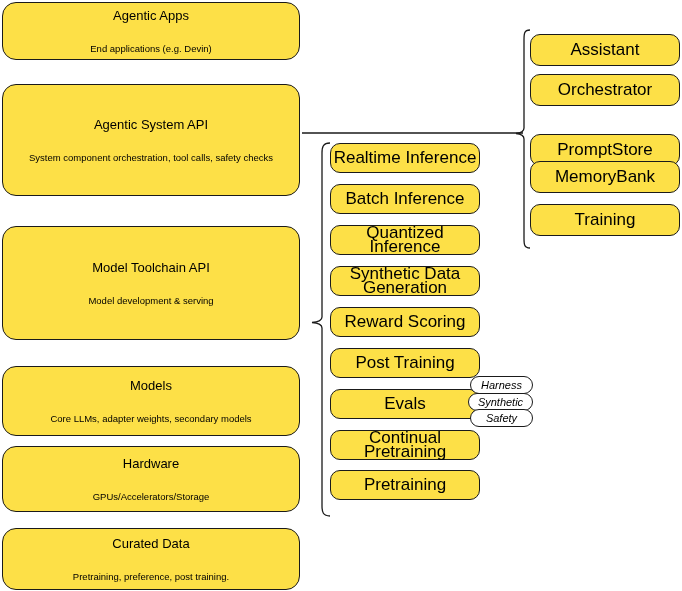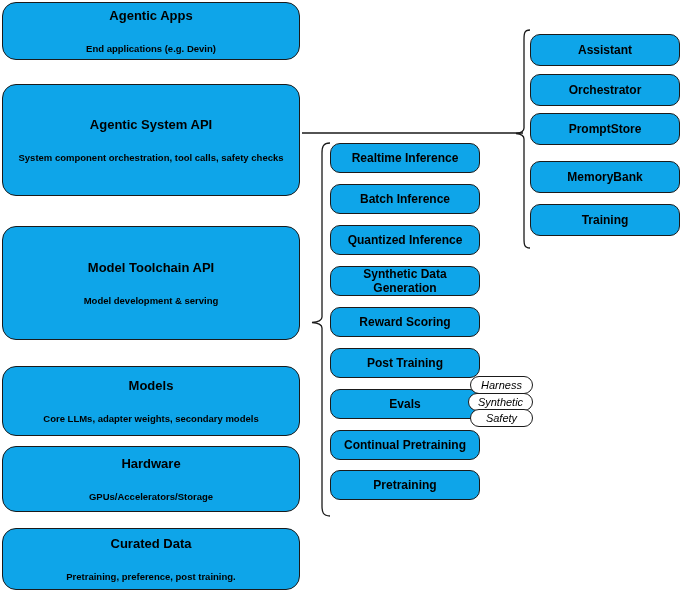--- a/index.html
+++ b/index.html
@@ -18,27 +18,26 @@
     overflow: hidden;
     background: #ffffff;
   }
 
   
   .box {
     position: absolute;
     box-sizing: border-box;
     border: 1.3px solid #1a1a1a;
     border-radius: 12px;
-    background: #0ea5e9;
+    background: #fde047;
     display: flex;
     flex-direction: column;
     align-items: center;
     justify-content: center;
     text-align: center;
-    font-weight: bold;
   }
 
   
   .stack-box {
     border-radius: 14px;
   }
   .stack-title {
     font-size: 13px;
     line-height: 17px;
     color: #000;
@@ -46,21 +45,21 @@
   .stack-sub {
     font-size: 9.5px;
     line-height: 14px;
     color: #000;
     margin-top: 18px;
   }
 
   
   .item-box {
     border-radius: 10px;
-    font-size: 12px;
+    font-size: 17px;
     line-height: 14px;
   }
 
   
   .badge {
     position: absolute;
     box-sizing: border-box;
     border: 1.3px solid #1a1a1a;
     border-radius: 11px;
     background: #ffffff;
@@ -181,21 +180,21 @@
   <div class="badge" style="left:470px; top:409px; width:63px; height:18px;">
     <span>Safety</span>
   </div>
 
   <div class="box item-box" style="left:530px; top:34px; width:150px; height:32px;">
     <span>Assistant</span>
   </div>
   <div class="box item-box" style="left:530px; top:74px; width:150px; height:32px;">
     <span>Orchestrator</span>
   </div>
-  <div class="box item-box" style="left:530px; top:113px; width:150px; height:32px;">
+  <div class="box item-box" style="left:530px; top:134px; width:150px; height:32px;">
     <span>PromptStore</span>
   </div>
   <div class="box item-box" style="left:530px; top:161px; width:150px; height:32px;">
     <span>MemoryBank</span>
   </div>
   <div class="box item-box" style="left:530px; top:204px; width:150px; height:32px;">
     <span>Training</span>
   </div>
 
 </div>

